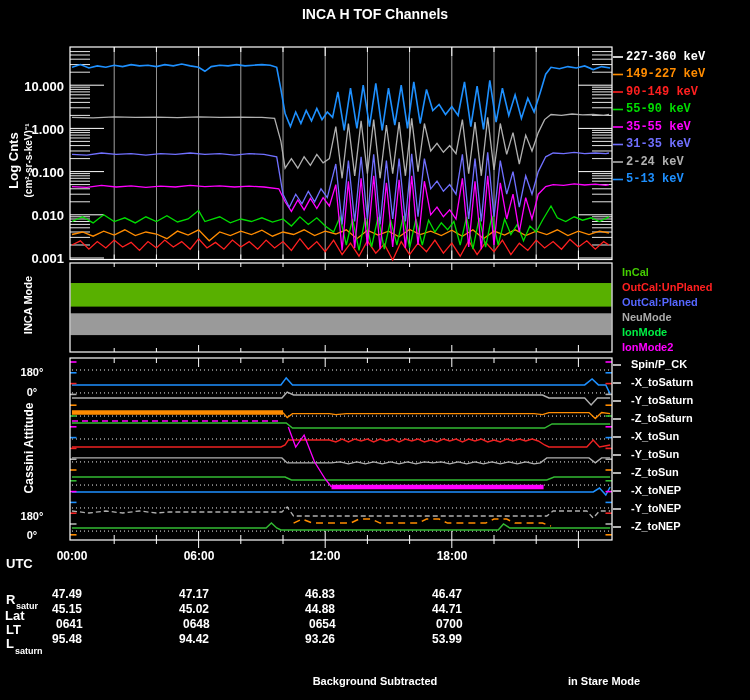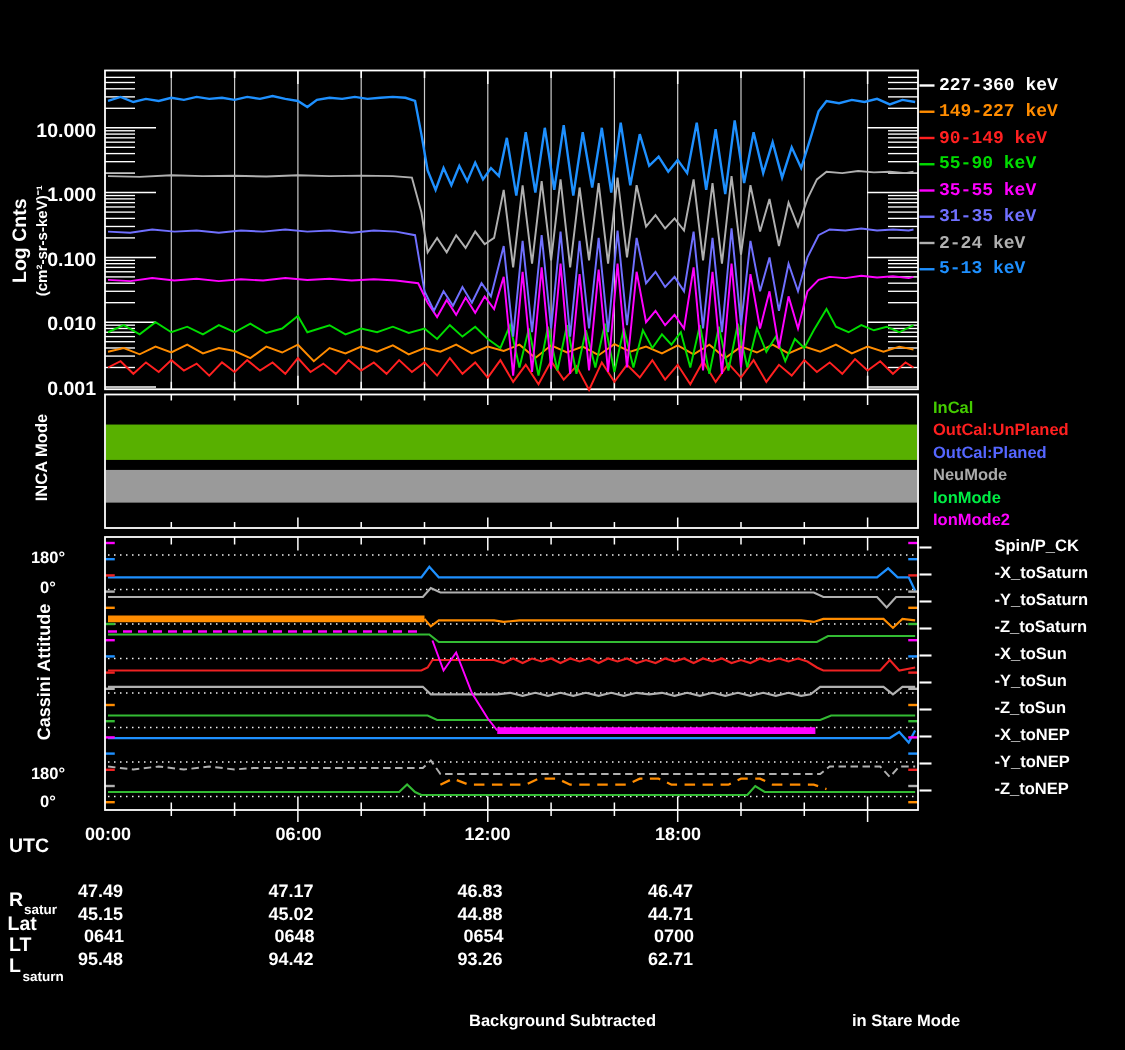--- a/index.html
+++ b/index.html
@@ -5,21 +5,21 @@
   html,body{margin:0;padding:0;background:#000;}
   #stage{position:relative;width:750px;height:700px;background:#000;overflow:hidden;
          font-family:"Liberation Sans",sans-serif;color:#fff;}
   .t{position:absolute;white-space:nowrap;font-weight:bold;}
   .title{width:750px;text-align:center;font-size:14px;top:6px;left:0;}
   .subtitle{width:750px;text-align:center;font-size:11px;top:25px;left:0;}
   .ytick{left:0;width:64px;text-align:right;font-size:13px;}
   .attY{left:0;width:64px;text-align:center;font-size:11px;}
   .leg1{left:626px;font-size:12px;font-family:Liberation Mono, monospace;}
   .leg2{left:622px;font-size:11px;}
-  .leg3{left:624px;font-size:11px;color:#fff;padding-left:39px;}
+  .leg3{left:592px;font-size:11px;color:#fff;padding-left:39px;}
   .rot{transform:rotate(-90deg);text-align:center;}
   .utclab{width:60px;text-align:center;font-size:12px;top:549px;}
   .cell{width:72px;font-size:12px;}
   .sub{font-size:9px;}
   svg{position:absolute;top:0;left:0;}
 </style>
 </head>
 <body>
 
 <div id="stage">
@@ -286,20 +286,21 @@
       <line x1="613" y1="419" x2="621" y2="419" stroke="#fff" stroke-width="1.4"></line>
       <line x1="613" y1="437" x2="621" y2="437" stroke="#fff" stroke-width="1.4"></line>
       <line x1="613" y1="455" x2="621" y2="455" stroke="#fff" stroke-width="1.4"></line>
       <line x1="613" y1="473" x2="621" y2="473" stroke="#fff" stroke-width="1.4"></line>
       <line x1="613" y1="491" x2="621" y2="491" stroke="#fff" stroke-width="1.4"></line>
       <line x1="613" y1="509" x2="621" y2="509" stroke="#fff" stroke-width="1.4"></line>
       <line x1="613" y1="527" x2="621" y2="527" stroke="#fff" stroke-width="1.4"></line>
       <rect x="70" y="358" width="542" height="182" fill="none" stroke="#fff" stroke-width="1.2"></rect>
     </svg>
 
+  <div class="t title">INCA H TOF Channels</div>
 
   <div class="t rot" style="left:-60px;top:146px;width:160px;">
     <span style="display:block;font-size:13px;">Log Cnts</span>
     <span style="display:block;font-size:10px;">(cm²-sr-s-keV)⁻¹</span>
   </div>
   <div class="t rot" style="left:-32px;top:299px;width:120px;font-size:11px;">INCA Mode</div>
   <div class="t rot" style="left:-51px;top:441px;width:160px;font-size:12px;">Cassini Attitude</div>
 
   <div class="t ytick" style="top:79px;">10.000</div>
   <div class="t ytick" style="top:122px;">1.000</div>
@@ -360,17 +361,17 @@
   <div class="t cell" style="left:179px;top:602px;">45.02</div>
   <div class="t cell" style="left:305px;top:602px;">44.88</div>
   <div class="t cell" style="left:432px;top:602px;">44.71</div>
   <div class="t cell" style="left:56px;top:617px;">0641</div>
   <div class="t cell" style="left:183px;top:617px;">0648</div>
   <div class="t cell" style="left:309px;top:617px;">0654</div>
   <div class="t cell" style="left:436px;top:617px;">0700</div>
   <div class="t cell" style="left:52px;top:632px;">95.48</div>
   <div class="t cell" style="left:179px;top:632px;">94.42</div>
   <div class="t cell" style="left:305px;top:632px;">93.26</div>
-  <div class="t cell" style="left:432px;top:632px;">62.71</div>
+  <div class="t cell" style="left:432px;top:632px;">53.99</div>
 
   <div class="t" style="left:280px;top:675px;width:190px;text-align:center;font-size:11px;">Background Subtracted</div>
   <div class="t" style="left:568px;top:675px;font-size:11px;">in Stare Mode</div>
 </div>
 
 </body></html>

